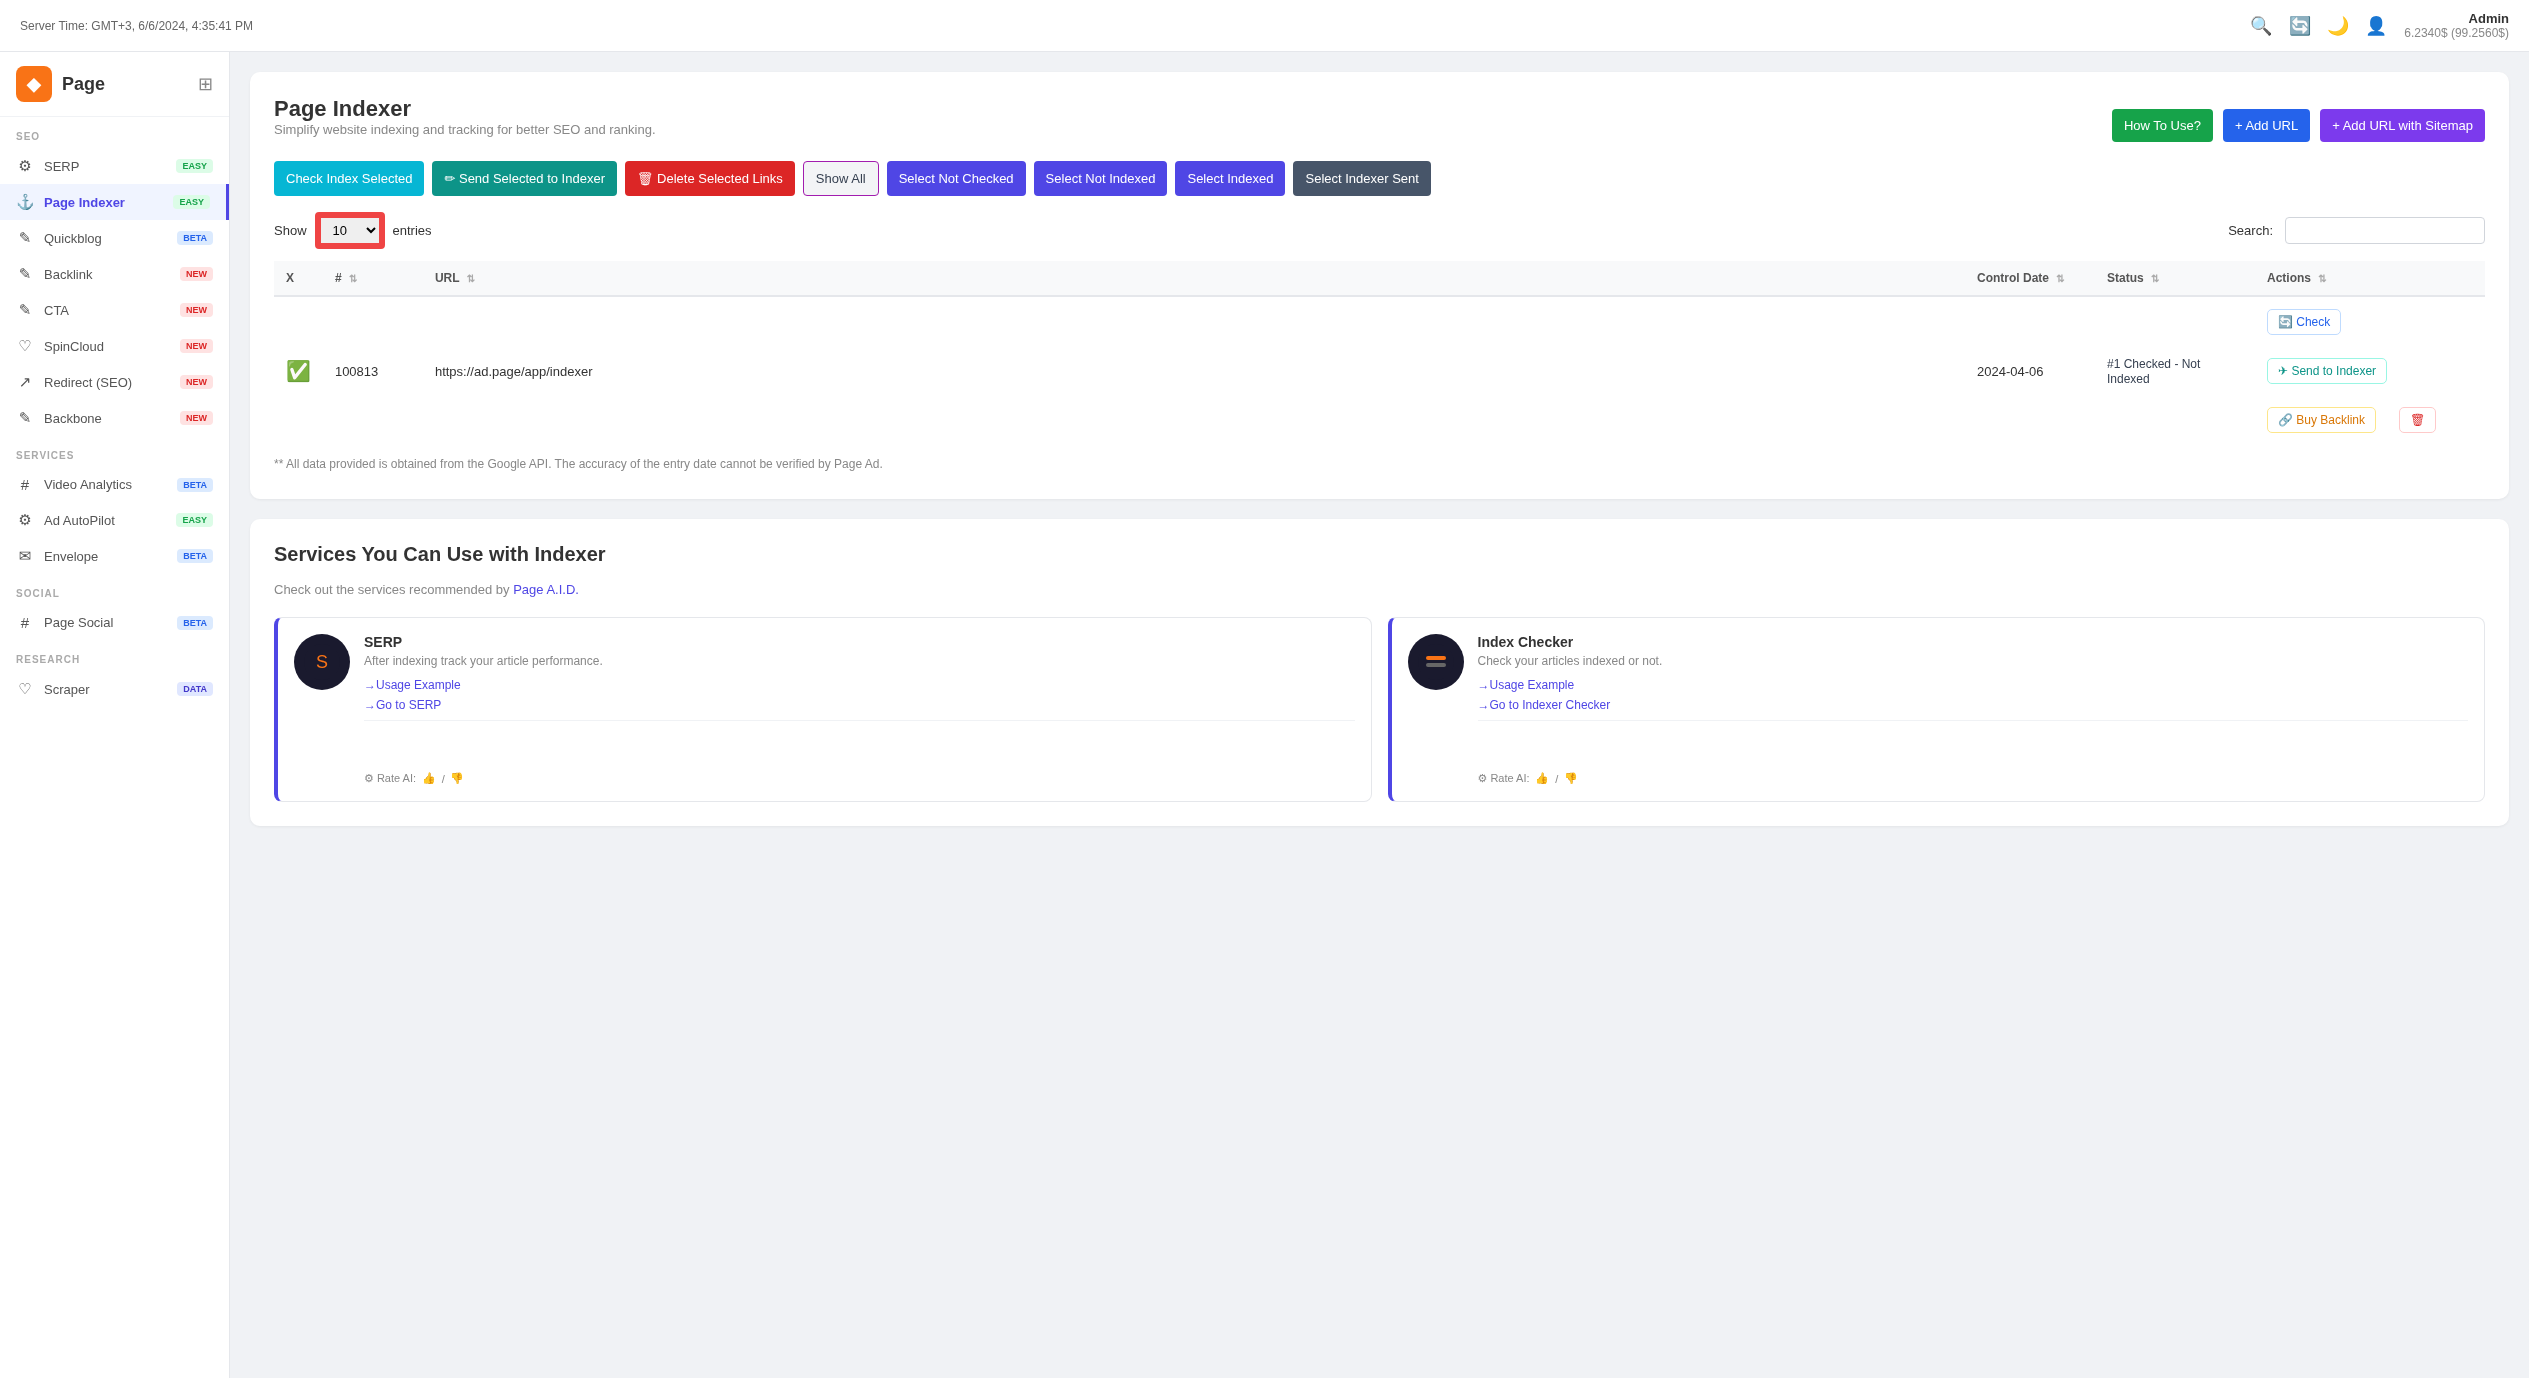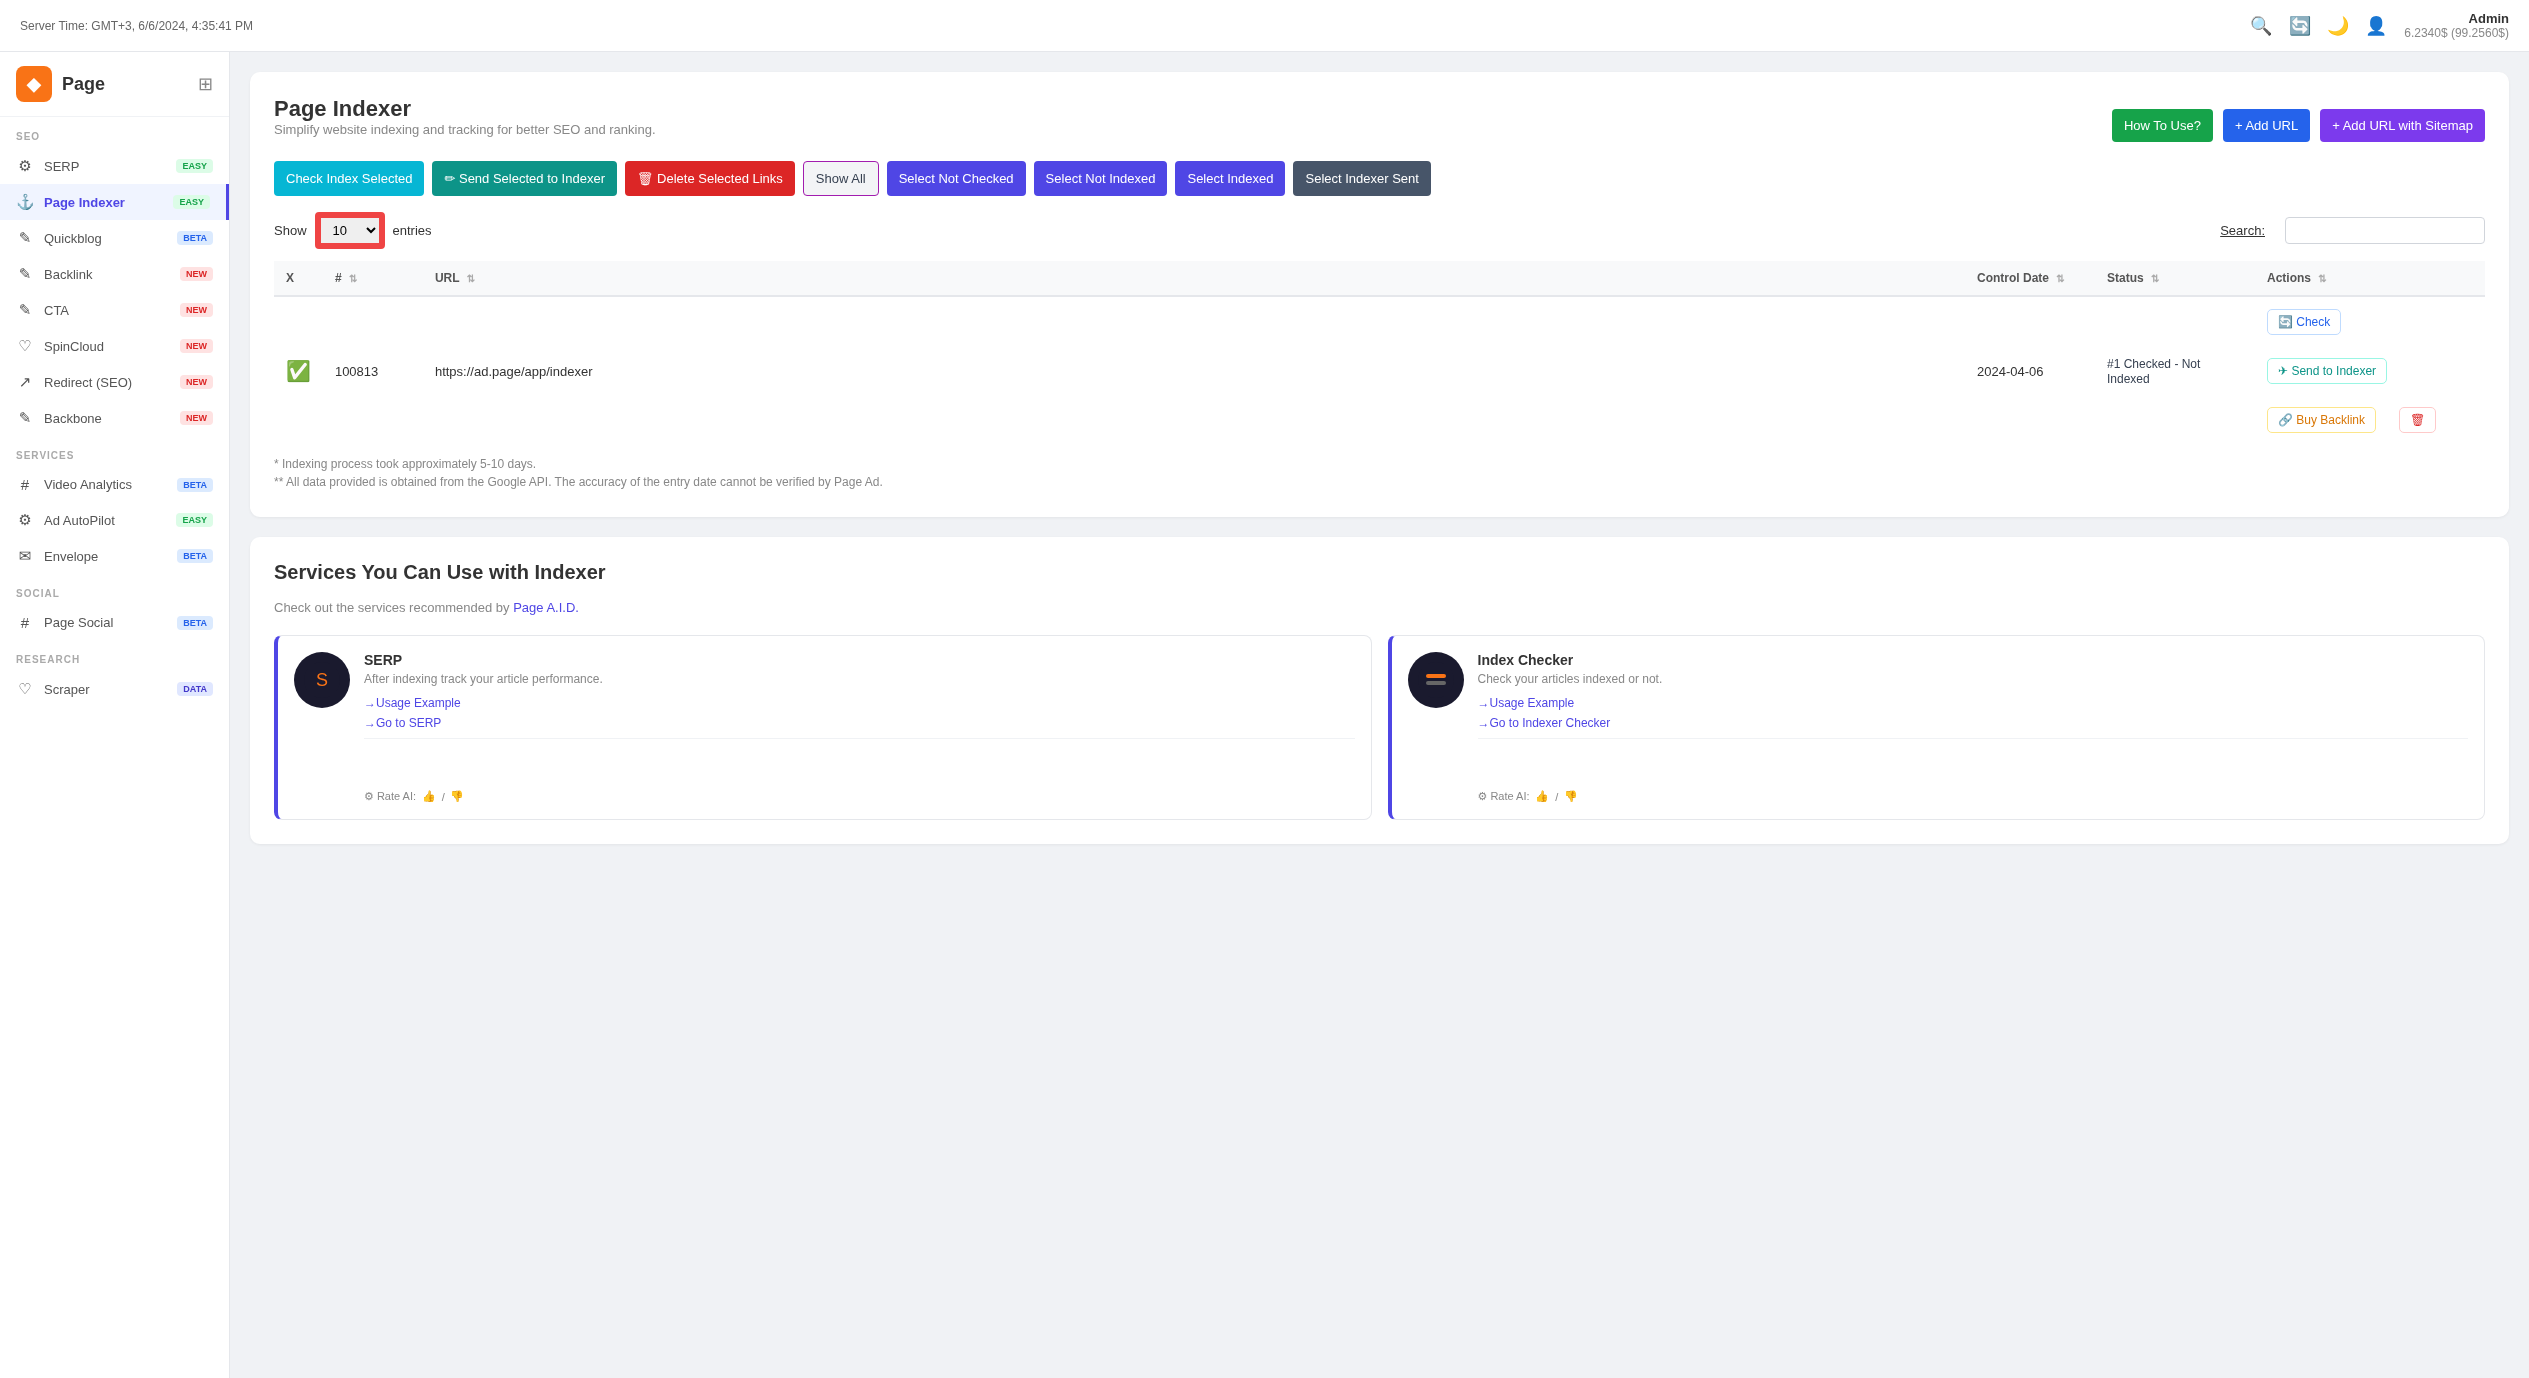--- a/index.html
+++ b/index.html
@@ -82,21 +82,21 @@
     .btn-teal { background: #0d9488; color: #fff; }
     .btn-red { background: #dc2626; color: #fff; }
     .btn-outline-gray { background: #f3f4f6; color: #374151; border: 1px solid #a21caf; }
     .btn-indigo { background: #4f46e5; color: #fff; }
     .btn-slate { background: #475569; color: #fff; }
 
     
     .table-controls { display: flex; align-items: center; justify-content: space-between; margin-bottom: 12px; }
     .show-entries { display: flex; align-items: center; gap: 8px; }
     .show-entries select { padding: 4px 8px; border: 6px solid #ef4444; border-radius: 4px; font-size: 13px; }
-    .search-box { display: flex; align-items: center; gap: 20px; text-decoration: underline; }
+    .search-box { display: flex; align-items: center; gap: 12px; }
     .search-box input { padding: 5px 10px; border: 1px solid #d1d5db; border-radius: 4px; font-size: 13px; width: 200px; }
 
     
     .table-wrap { overflow-x: auto; }
     table { width: 100%; border-collapse: collapse; }
     th { background: #f8f9fa; padding: 10px 12px; text-align: left; font-size: 12px; font-weight: 600; color: #555; border-bottom: 2px solid #e5e7eb; white-space: nowrap; }
     td { padding: 12px; border-bottom: 1px solid #f0f2f5; font-size: 13px; vertical-align: middle; }
     tr:last-child td { border-bottom: none; }
     .col-x { width: 40px; }
     .col-num { width: 100px; }
@@ -344,21 +344,20 @@
                   <button class="btn-sm btn-sm-del">🗑</button>
                 </div>
               </td>
             </tr>
           </tbody>
         </table>
       </div>
 
 
       <div class="notes">
-        <p>* Indexing process took approximately 5-10 days.</p>
         <p>** All data provided is obtained from the Google API. The accuracy of the entry date cannot be verified by Page Ad.</p>
       </div>
     </div>
 
     <div class="card">
       <h2 class="services-title">Services You Can Use with Indexer</h2>
       <p class="services-subtitle">
         <span>Check out the services recommended by</span>
         <a href="#">Page A.I.D.</a>
       </p>

